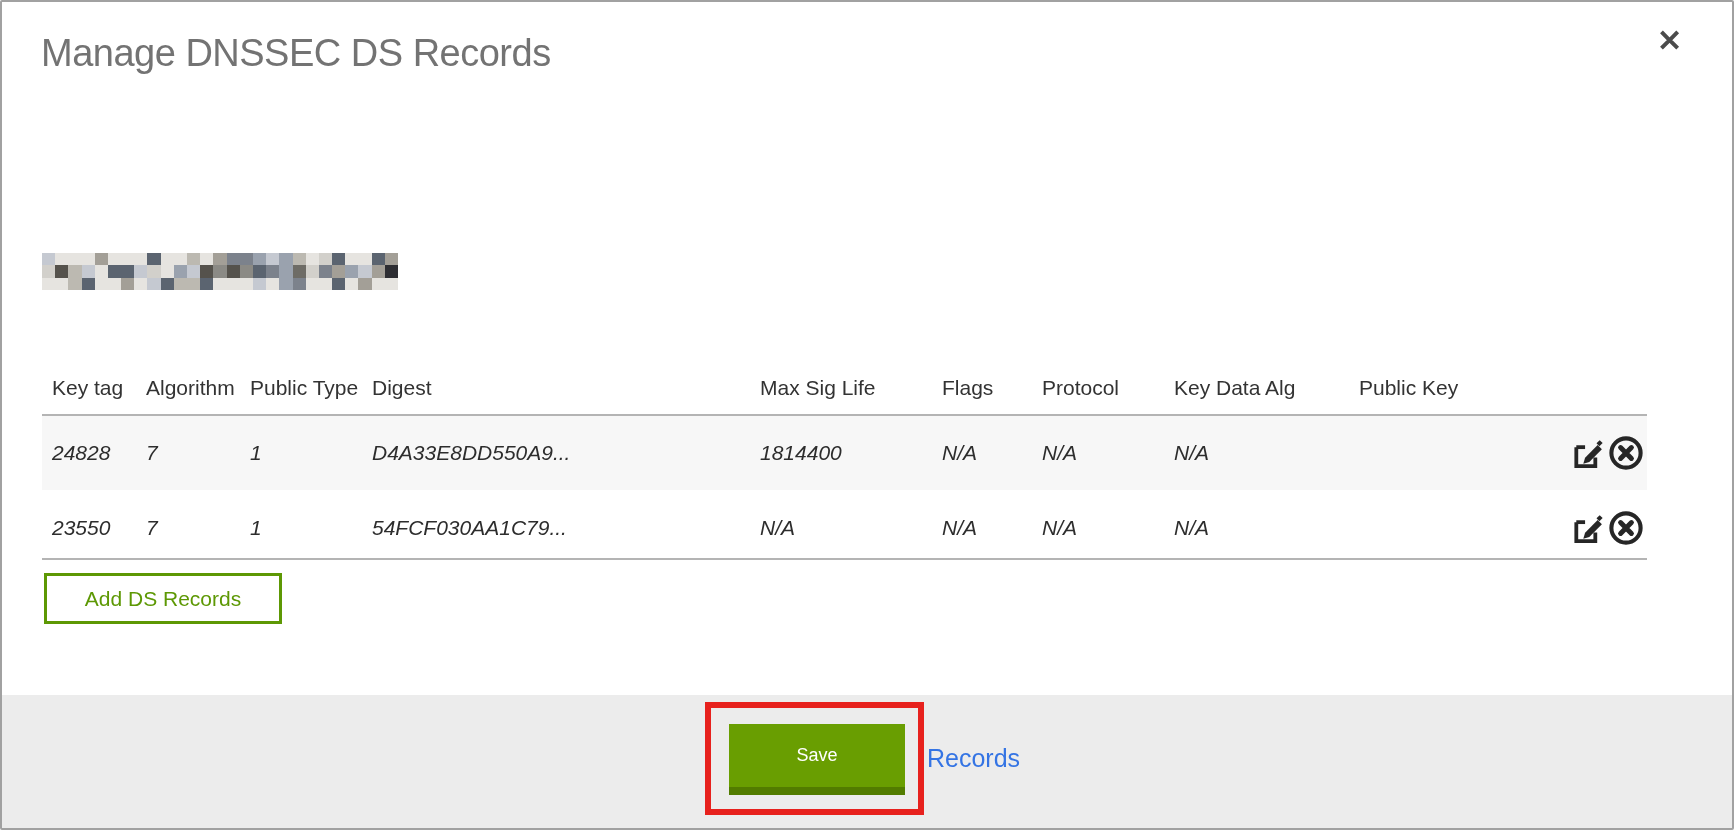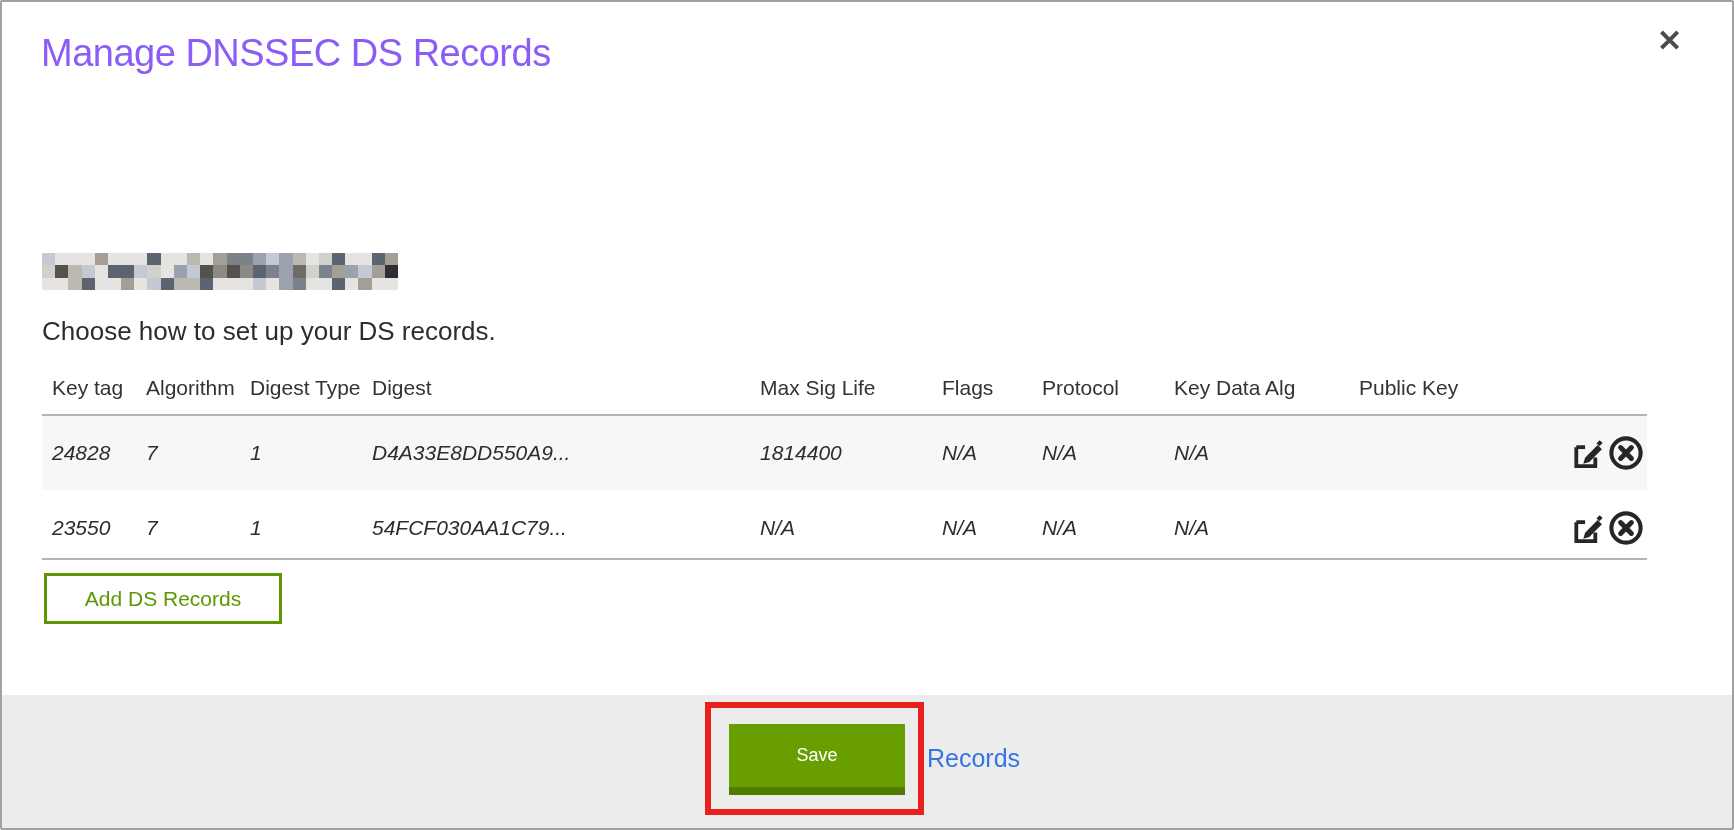--- a/index.html
+++ b/index.html
@@ -11,21 +11,21 @@
     background:#fff;
     border:2px solid var(--window_border, #a1a1a1);
     border-radius:2px;
     font-family:"Liberation Sans", sans-serif;
     overflow:hidden;
   }
 
   .dialog-title {
     position:absolute; left:39px; top:30px;
     font-size:38px; font-weight:400; letter-spacing:-0.5px;
-    color:#8b5cf6; white-space:nowrap;
+    color:#737373; white-space:nowrap;
   }
 
   .close-btn {
     position:absolute; left:1655px; top:24px;
     font-size:30px; font-weight:700; color:#4b4b4b;
     cursor:pointer; line-height:1;
   }
 
   .domain-mosaic {
     position:absolute; left:40px; top:251px;
@@ -187,27 +187,26 @@
       <div style="background: rgb(124, 130, 140);"></div>
       <div style="background: rgb(230, 228, 224);"></div>
       <div style="background: rgb(230, 228, 224);"></div>
       <div style="background: rgb(91, 100, 112);"></div>
       <div style="background: rgb(230, 228, 224);"></div>
       <div style="background: rgb(163, 159, 151);"></div>
       <div style="background: rgb(230, 228, 224);"></div>
       <div style="background: rgb(230, 228, 224);"></div>
     </div>
 
-  <div class="subtitle">Choose how to set up your DS records.</div>
 
   <div class="ds-table">
     <div class="thead">
       <span class="th c0">Key tag</span>
       <span class="th c1">Algorithm</span>
-      <span class="th c2">Digest Type</span>
+      <span class="th c2">Public Type</span>
       <span class="th c3">Digest</span>
       <span class="th c4">Max Sig Life</span>
       <span class="th c5">Flags</span>
       <span class="th c6">Protocol</span>
       <span class="th c7">Key Data Alg</span>
       <span class="th c8">Public Key</span>
     </div>
 
     <div class="tline tline-top"></div>
 

